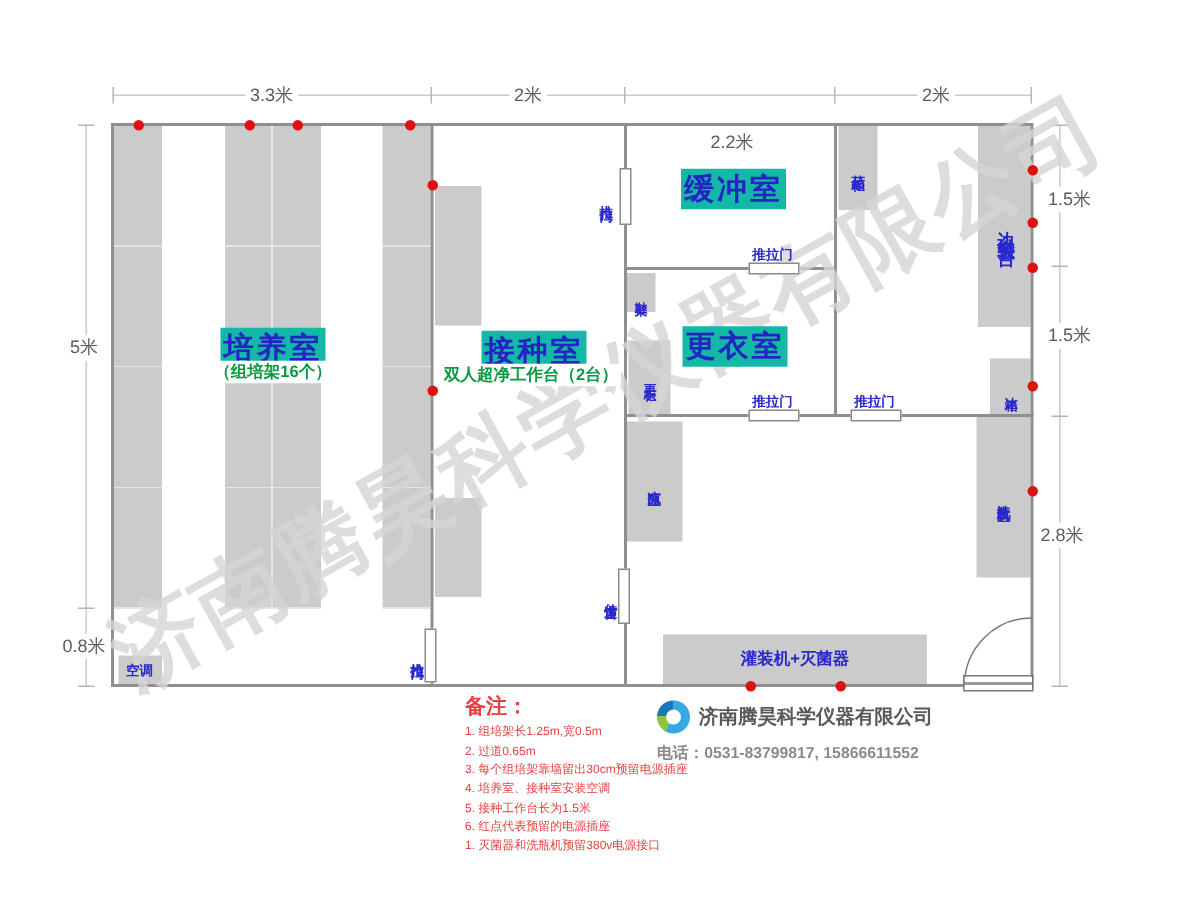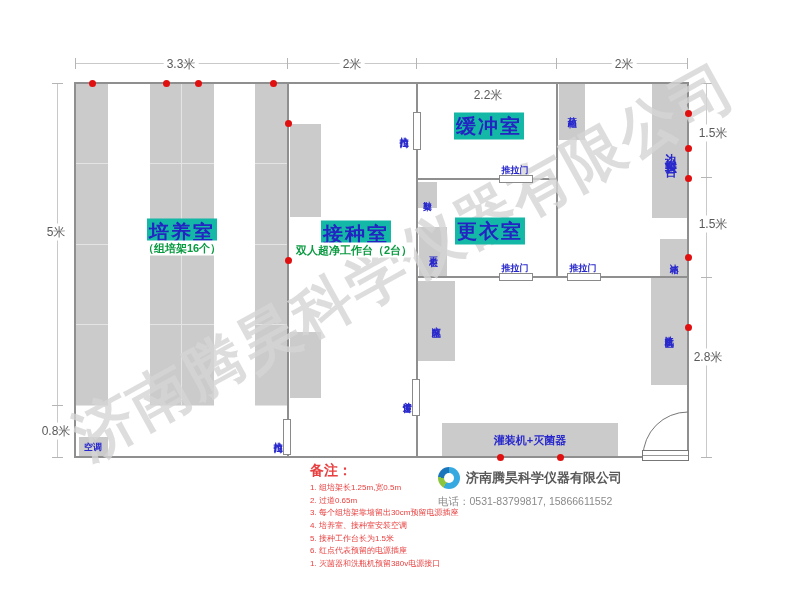--- a/index.html
+++ b/index.html
@@ -34,21 +34,21 @@
         background:linear-gradient(#fff 0 40%,#9a9a9a 40% 60%,#fff 60%);z-index:4;}
   .notes{position:absolute;left:310px;top:462px;width:150px;z-index:5;}
   .note-title{font-size:14px;color:#e84040;font-weight:bold;margin-bottom:4px;}
   .note-item{font-size:8px;color:#e84040;margin-bottom:4.3px;line-height:1.05;}
   .company{position:absolute;left:438px;top:467px;z-index:5;}
   .co-head{display:flex;align-items:center;}
   .logo{width:22px;height:22px;border-radius:50%;position:relative;flex:0 0 auto;
         background:conic-gradient(#36a9e1 0 58%,#8cc63f 58% 76%,#1b75bb 76% 100%);}
   .logo::after{content:"";position:absolute;inset:6px;background:#fff;border-radius:50%;}
   .co-name{font-size:13px;font-weight:bold;color:#595959;margin-left:6px;white-space:nowrap;}
-  .co-line{font-size:10.5px;color:#8a8a8a;margin-top:6px;white-space:nowrap;}
+  .co-line{font-size:10.5px;color:#8a8a8a;margin-top:6px;white-space:nowrap;font-weight:bold;}
   svg{position:absolute;z-index:3;}
 </style>
 </head>
 <body>
 
 <div id="stage">
 
   <div class="watermark">济南腾昊科学仪器有限公司</div>
 
   <div class="dimline" style="left:75px;top:63px;width:613px;height:1px;"></div>

